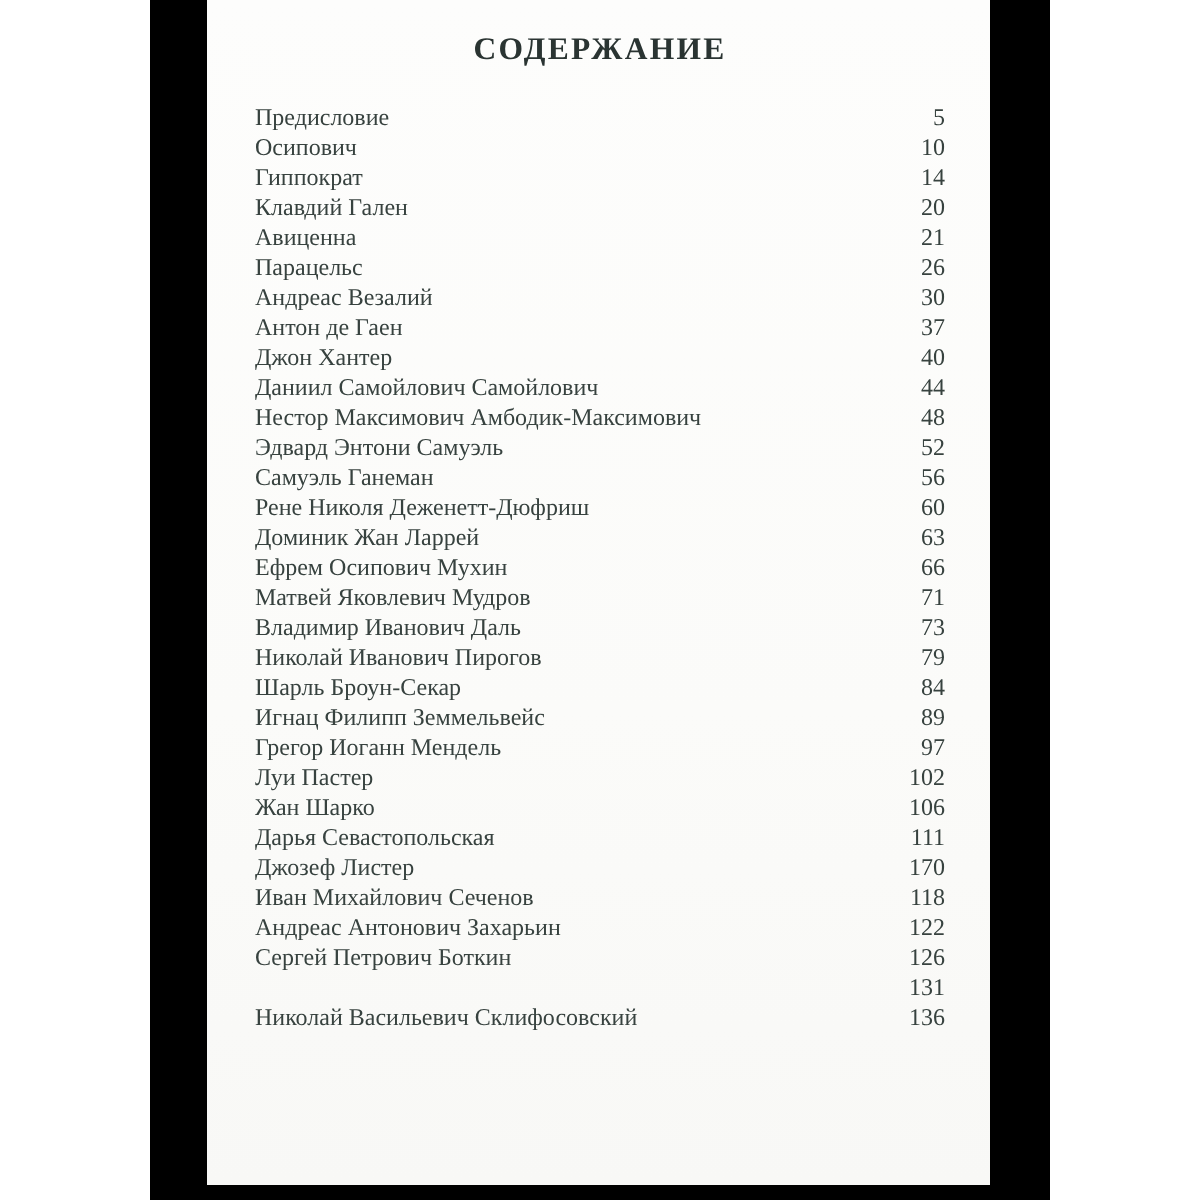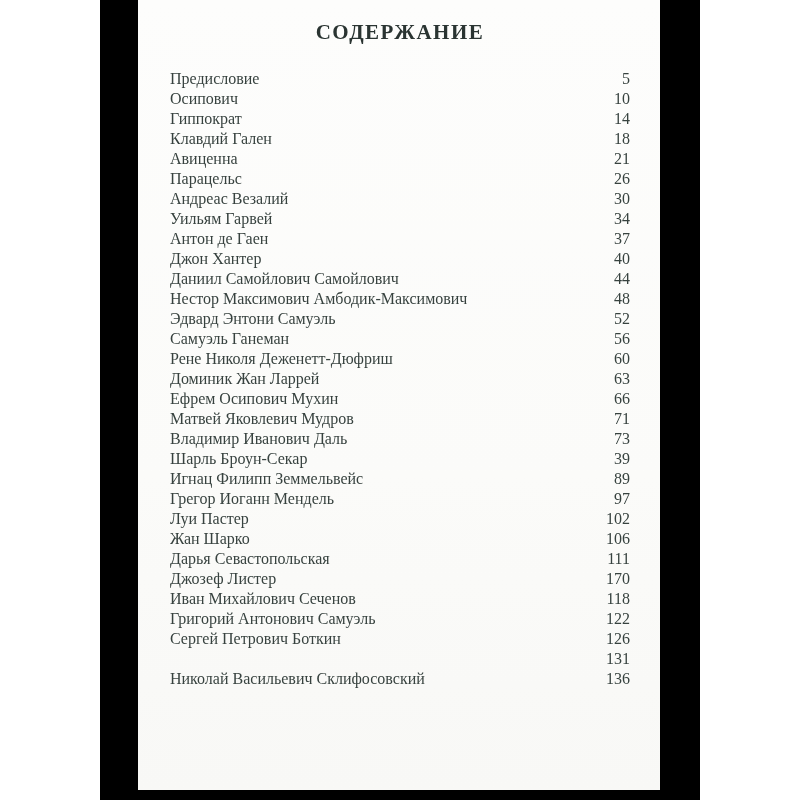--- a/index.html
+++ b/index.html
@@ -95,46 +95,41 @@
 
   <div class="row">
     <span class="label">Гиппократ</span>
     <span class="dots"></span>
     <span class="num">14</span>
   </div>
 
   <div class="row">
     <span class="label">Клавдий Гален</span>
     <span class="dots"></span>
-    <span class="num">18</span>
+    <span class="num">20</span>
   </div>
 
   <div class="row">
     <span class="label">Авиценна</span>
     <span class="dots"></span>
     <span class="num">21</span>
   </div>
 
   <div class="row">
     <span class="label">Парацельс</span>
     <span class="dots"></span>
     <span class="num">26</span>
   </div>
 
   <div class="row">
     <span class="label">Андреас Везалий</span>
     <span class="dots"></span>
     <span class="num">30</span>
   </div>
 
-  <div class="row">
-    <span class="label">Уильям Гарвей</span>
-    <span class="dots"></span>
-    <span class="num">34</span>
-  </div>
 
   <div class="row">
     <span class="label">Антон де Гаен</span>
     <span class="dots"></span>
     <span class="num">37</span>
   </div>
 
   <div class="row">
     <span class="label">Джон Хантер</span>
     <span class="dots"></span>
@@ -188,25 +183,30 @@
     <span class="dots"></span>
     <span class="num">71</span>
   </div>
 
   <div class="row">
     <span class="label">Владимир Иванович Даль</span>
     <span class="dots"></span>
     <span class="num">73</span>
   </div>
 
+  <div class="row">
+    <span class="label">Николай Иванович Пирогов</span>
+    <span class="dots"></span>
+    <span class="num">79</span>
+  </div>
 
   <div class="row">
     <span class="label">Шарль Броун-Секар</span>
     <span class="dots"></span>
-    <span class="num">39</span>
+    <span class="num">84</span>
   </div>
 
   <div class="row">
     <span class="label">Игнац Филипп Земмельвейс</span>
     <span class="dots"></span>
     <span class="num">89</span>
   </div>
 
 
   <div class="row">
@@ -239,21 +239,21 @@
     <span class="num">170</span>
   </div>
 
   <div class="row">
     <span class="label">Иван Михайлович Сеченов</span>
     <span class="dots"></span>
     <span class="num">118</span>
   </div>
 
   <div class="row">
-    <span class="label">Григорий Антонович Самуэль</span>
+    <span class="label">Андреас Антонович Захарьин</span>
     <span class="dots"></span>
     <span class="num">122</span>
   </div>
 
   <div class="row">
     <span class="label">Сергей Петрович Боткин</span>
     <span class="dots"></span>
     <span class="num">126</span>
   </div>
 

